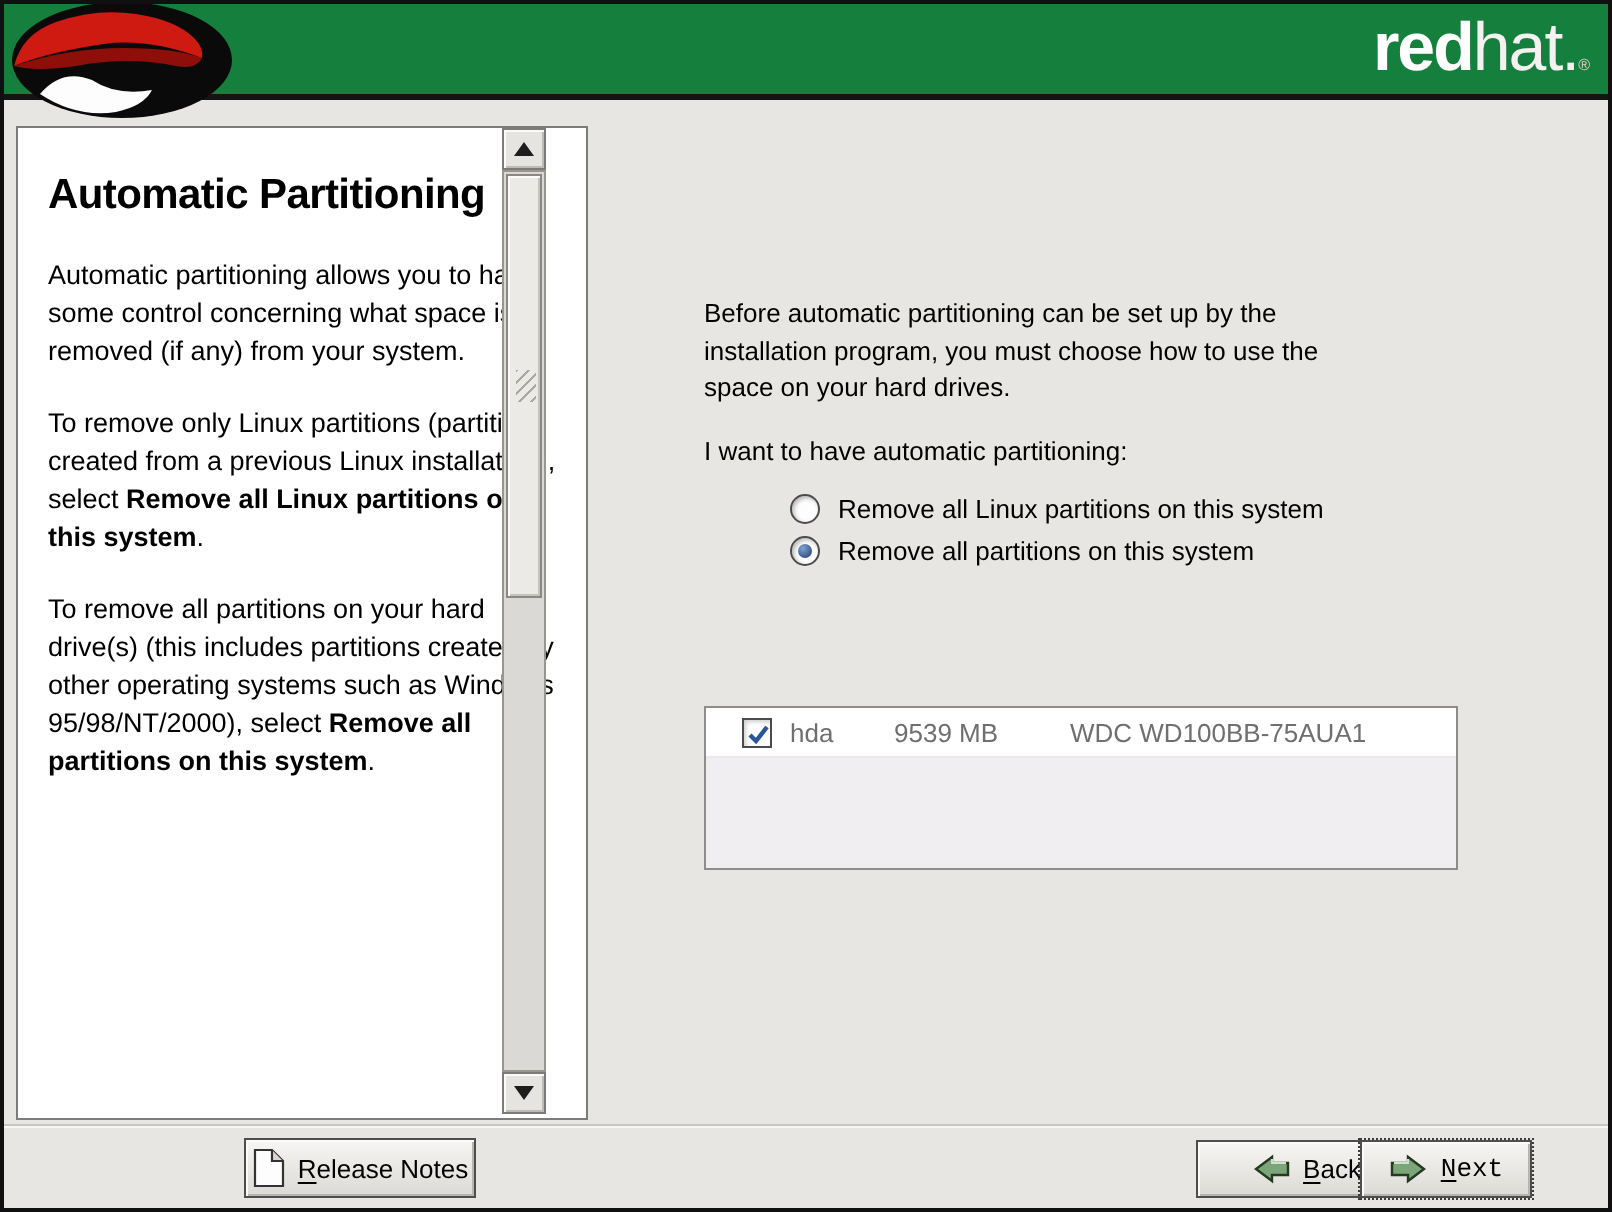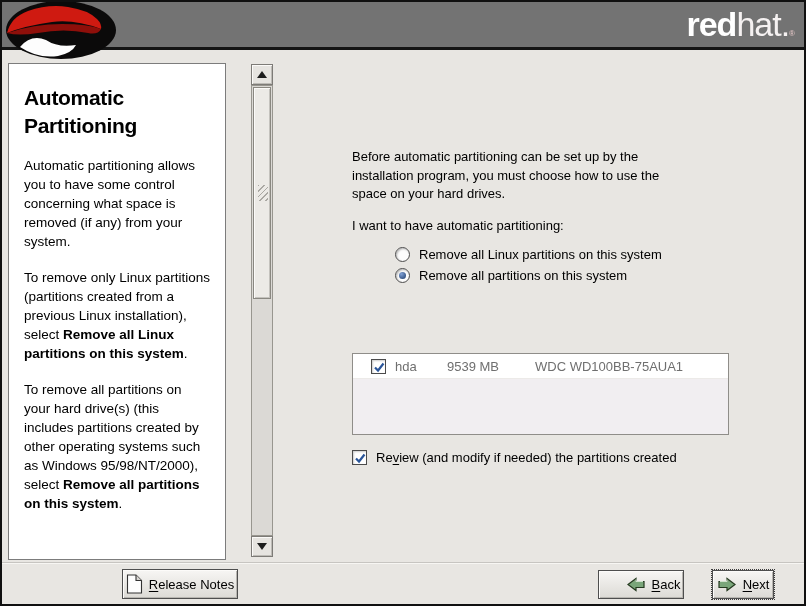--- a/index.html
+++ b/index.html
@@ -2,29 +2,29 @@
 <html><head>
 <meta charset="utf-8">
 <style>
   html,body{margin:0;padding:0;background:#555;}
   .window{
     position:relative;width:806px;height:606px;box-sizing:border-box;
     background:#e8e6e2;border:2px solid #101010;overflow:hidden;
     font-family:"Liberation Sans",sans-serif;color:#000;
   }
   
-  .header{position:absolute;top:0;left:0;width:802px;height:45px;background:#737373;border-bottom:3px solid #141414;}
+  .header{position:absolute;top:0;left:0;width:802px;height:45px;background:#15803d;border-bottom:3px solid #141414;}
   .brand{position:absolute;top:2px;right:10px;color:#fff;font-size:34px;line-height:40px;letter-spacing:-1px;}
   .brand .b{font-weight:bold;}
   .brand .l{font-weight:normal;color:#f5f1f1;}
   .brand .reg{font-size:8px;vertical-align:baseline;color:#e7c9c9;}
   .logo{position:absolute;top:0;left:2px;width:112px;height:58px;z-index:5;}
   
   .help-panel{
-    position:absolute;left:6px;top:61px;width:218px;height:497px;box-sizing:border-box;
+    position:absolute;left:6px;top:61px;width:286px;height:497px;box-sizing:border-box;
     background:#ffffff;border:1px solid #7c7c7c;padding:14px 14px 0 15px;overflow:hidden;
   }
   .help-title{font-size:21px;font-weight:bold;line-height:28px;margin:6px 0 16px 0;letter-spacing:-0.3px;}
   .help-p{font-size:13.5px;line-height:19px;margin:0 0 17px 0;}
   .help-p b{font-weight:bold;}
   
   .scrollbar{position:absolute;left:249px;top:62px;width:22px;height:493px;}
   .scroll-btn{position:absolute;left:0;width:22px;height:21px;box-sizing:border-box;background:#e6e4e0;
     border:1px solid #7d7b77;display:flex;align-items:center;justify-content:center;
     box-shadow:inset 1px 1px 0 #fbfaf8, inset -1px -1px 0 #bdbbb6;}
@@ -57,21 +57,21 @@
   .u{text-decoration:underline;text-underline-offset:2px;}
   
   .separator{position:absolute;left:0;top:560px;width:802px;height:0;border-top:1px solid #c7c5c1;border-bottom:1px solid #f7f6f3;}
   .btn{position:absolute;box-sizing:border-box;height:30px;border:1px solid #4e4e4e;
     background:linear-gradient(to bottom,#f7f6f4,#dcdad5);
     box-shadow:inset 1px 1px 0 #fcfbf9, inset -1px -1px 0 #b7b5b0;
     display:flex;align-items:center;justify-content:center;gap:6px;font-size:13px;cursor:default;}
   .btn-hide-help{left:6px;top:567px;width:89px;}
   .btn-release-notes{left:120px;top:567px;width:116px;}
   .btn-back{left:596px;top:568px;width:86px;height:29px;padding-left:24px;}
-  .btn-next{left:710px;top:568px;width:62px;height:29px;outline:1px dotted #3c3c3c;outline-offset:0px;border-width:1px;}
+  .btn-next{left:678px;top:568px;width:86px;height:29px;outline:1px dotted #3c3c3c;outline-offset:0px;border-width:1px;font-family:Liberation Mono, monospace;}
   .icon{flex:0 0 auto;display:block;}
 </style>
 </head>
 <body>
 
 <div class="window">
 
   <div class="header">
     <div class="brand">
       <span class="b">red</span><span class="l">hat</span><span class="l">.</span><span class="reg">®</span>
@@ -128,28 +128,20 @@
         <svg width="15" height="15" viewBox="0 0 15 15">
             <path d="M3,7.5 L6,10.5 L11.5,3.5" fill="none" stroke="#2a5599" stroke-width="2.2"></path>
           </svg>
       </span>
       <span class="drive-name">hda</span>
       <span class="drive-size">9539 MB</span>
       <span class="drive-model">WDC WD100BB-75AUA1</span>
     </div>
   </div>
 
-  <div class="review-row">
-    <span class="cb">
-      <svg width="15" height="15" viewBox="0 0 15 15">
-          <path d="M3,7.5 L6,10.5 L11.5,3.5" fill="none" stroke="#2a5599" stroke-width="2.2"></path>
-        </svg>
-    </span>
-    <span><span>Re</span><span class="u">v</span><span>iew (and modify if needed) the partitions created</span></span>
-  </div>
 
   <div class="separator"></div>
 
 
   <div class="btn btn-release-notes">
     <svg class="icon" width="17" height="20" viewBox="0 0 17 20">
       <path d="M1.5,1 H10 L15.5,6.5 V19 H1.5 Z" fill="#fdfdfd" stroke="#333" stroke-width="1.1"></path>
       <path d="M10,1 V6.5 H15.5" fill="#d8d6d2" stroke="#333" stroke-width="1.1"></path>
     </svg>
     <span><span></span><span class="u">R</span><span>elease Notes</span></span>

